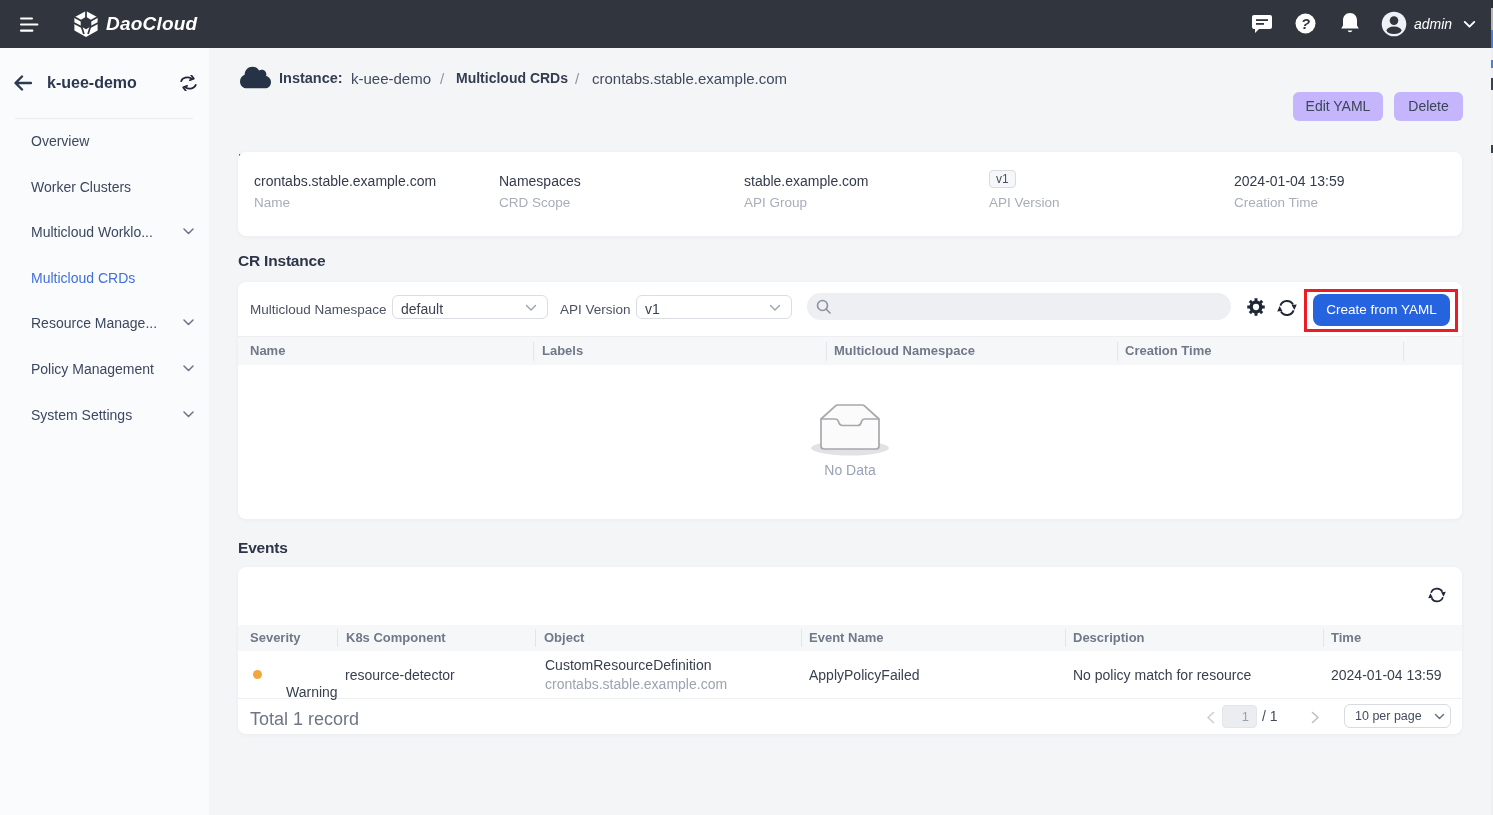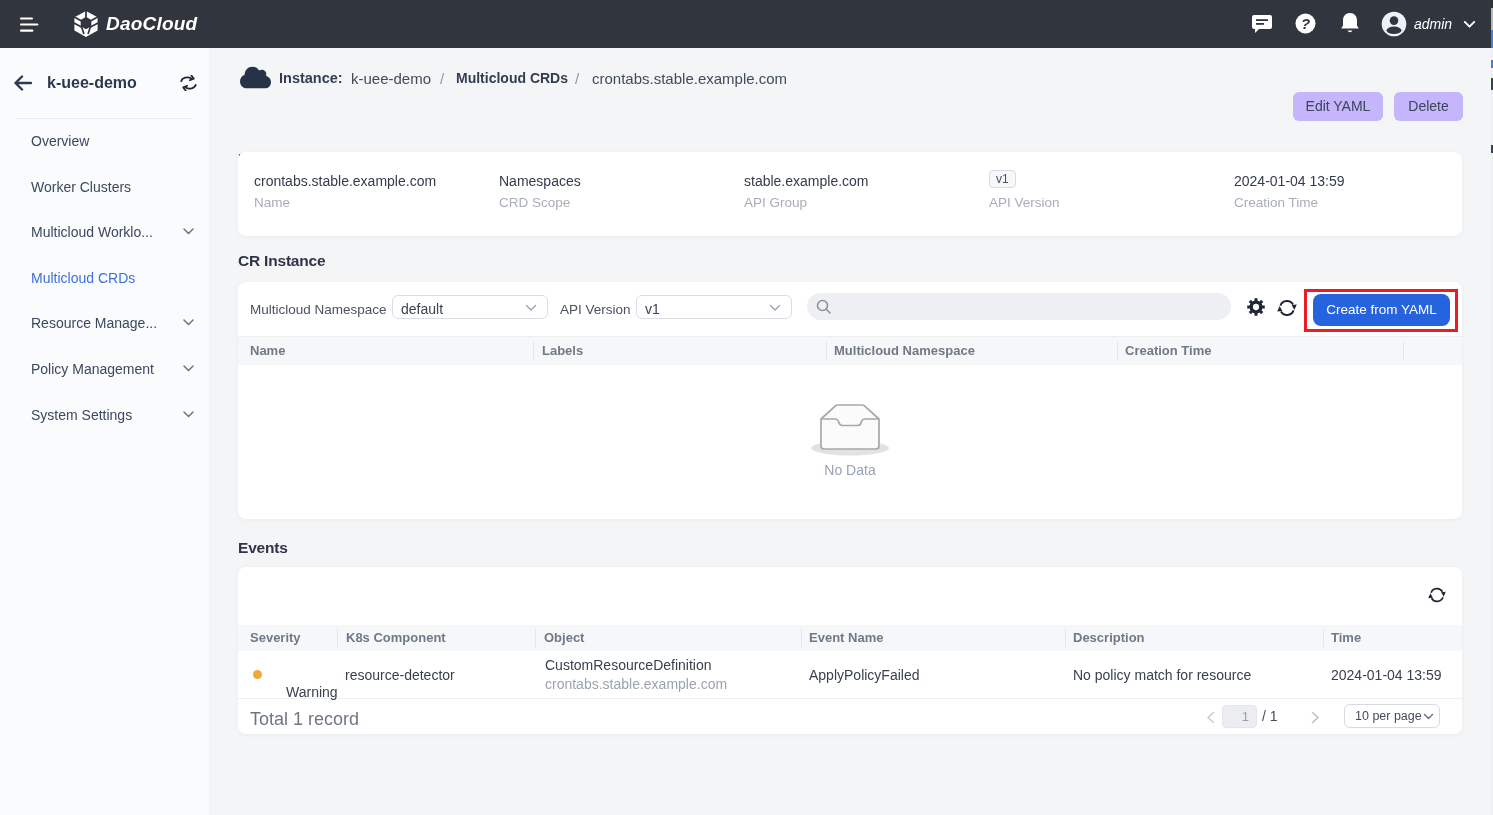--- a/index.html
+++ b/index.html
@@ -240,21 +240,21 @@
 
   <div class="abs" style="left:12px;top:142px;font-size:18px;color:#6e7685;">Total 1 record</div>
   <svg class="abs" style="left:968px;top:144px;" width="9" height="13" viewBox="0 0 9 13">
       <path d="M7.5 1.5 L2 6.5 L7.5 11.5" fill="none" stroke="#c9ced6" stroke-width="1.6" stroke-linecap="round" stroke-linejoin="round"></path>
     </svg>
   <div class="abs" style="left:984px;top:138px;width:35px;height:23px;background:#ebedf0;border:1px solid #e2e5e9;border-radius:4px;font-size:13px;color:#9aa1ac;text-align:right;line-height:21px;padding-right:7px;">1</div>
   <div class="abs" style="left:1024px;top:141px;font-size:14px;color:#434c5c;">/ 1</div>
   <svg class="abs" style="left:1073px;top:144px;" width="9" height="13" viewBox="0 0 9 13">
       <path d="M1.5 1.5 L7 6.5 L1.5 11.5" fill="none" stroke="#b9c0ca" stroke-width="1.6" stroke-linecap="round" stroke-linejoin="round"></path>
     </svg>
-  <div class="abs" style="left:1106px;top:137px;width:96px;height:24px;border:1px solid #d8dbe0;border-radius:6px;background:#fff;font-size:13.5px;color:#434c5c;line-height:22px;padding-left:10px;font-size:12.5px;">10 per page
+  <div class="abs" style="left:1106px;top:137px;width:107px;height:24px;border:1px solid #d8dbe0;border-radius:6px;background:#fff;font-size:13.5px;color:#434c5c;line-height:22px;padding-left:10px;font-size:12.5px;">10 per page
     <svg class="abs" style="right:5px;top:8px;" width="11" height="8" viewBox="0 0 11 8">
         <path d="M1.5 1.5 l4 4 l4 -4" fill="none" stroke="#6b7483" stroke-width="1.5" stroke-linecap="round" stroke-linejoin="round"></path>
       </svg>
   </div>
 </div>
 
 <div class="abs" style="left:1491px;top:0;width:2px;height:815px;background:#eef0f2;"></div>
 <div class="abs" style="left:1491px;top:0;width:2px;height:8px;background:#2b3036;"></div>
 <div class="abs" style="left:1491px;top:8px;width:2px;height:22px;background:#b5b7ba;"></div>
 <div class="abs" style="left:1491px;top:30px;width:2px;height:18px;background:#4a7ed1;"></div>

